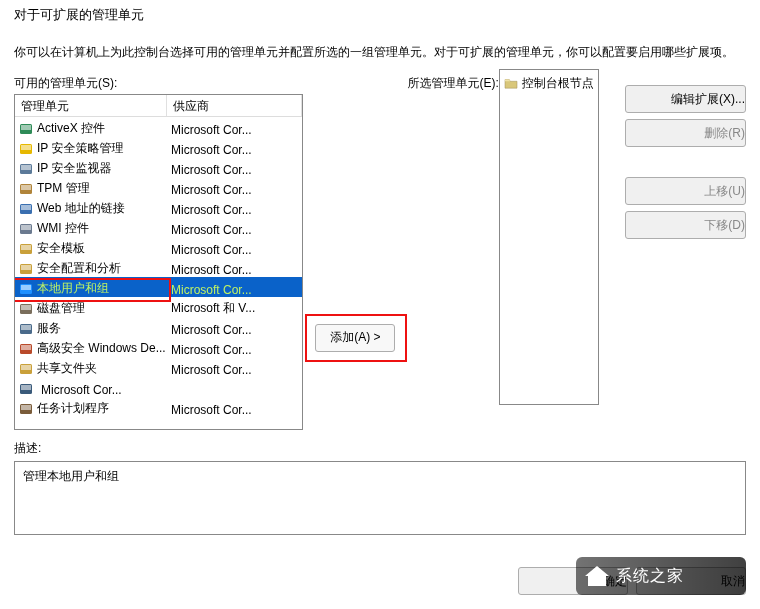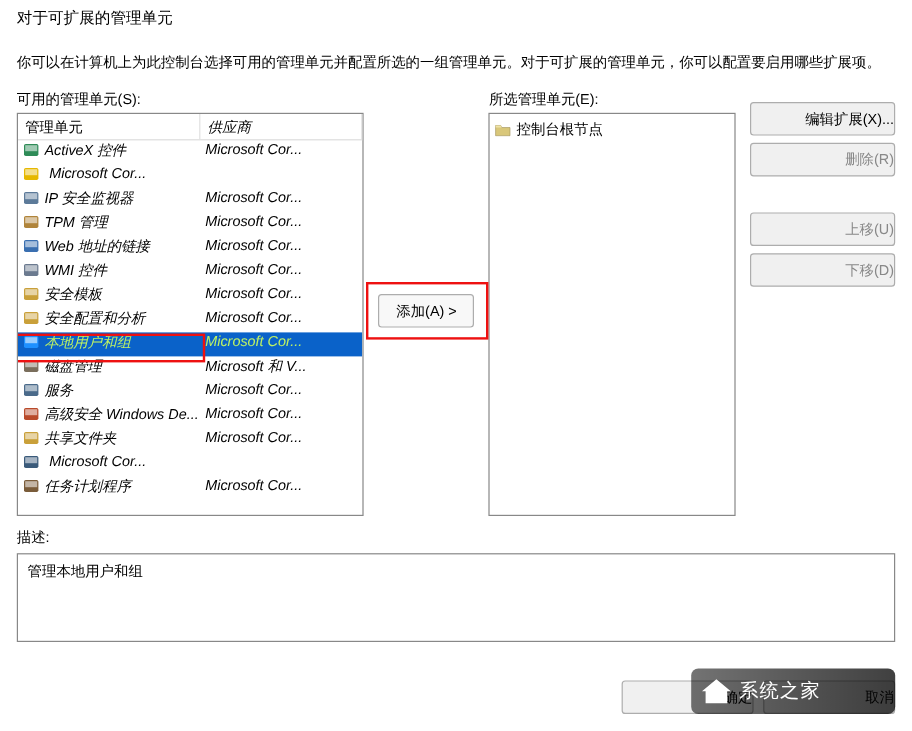--- a/index.html
+++ b/index.html
@@ -1,31 +1,31 @@
 <!DOCTYPE html>
 <html><head>
 <meta charset="utf-8">
 <style>
 * { box-sizing: border-box; margin: 0; padding: 0; }
 body { font-family: "Microsoft YaHei", "Segoe UI", sans-serif; font-size: 12px; background: #fff; color: #000; width: 760px; height: 609px; overflow: hidden; position: relative; }
 .dialog-title { padding: 6px 14px; font-size: 13px; }
 .instruction { padding: 14px 14px 8px 14px; font-size: 12px; }
 .main { display: flex; padding: 0 14px; gap: 12px; }
 .col-left { display: flex; flex-direction: column; width: 296px; }
-.col-mid { display: flex; flex-direction: column; justify-content: flex-start; width: 80px; position: relative; }
-.col-right { display: flex; flex-direction: column; width: 210px; }
+.col-mid { display: flex; flex-direction: column; justify-content: center; width: 80px; position: relative; }
+.col-right { display: flex; flex-direction: row; width: 210px; }
 .col-btns { display: flex; flex-direction: column; width: 124px; gap: 6px; padding-top: 16px; }
 .list-label { font-size: 12px; padding: 6px 0 2px 0; }
 .listbox { border: 1px solid #888; height: 336px; overflow: hidden; background: #fff; }
 .list-head { display: flex; background: #fff; border-bottom: 1px solid #ddd; height: 22px; }
 .list-head-cell { padding: 3px 6px; font-size: 12px; border-right: 1px solid #e0e0e0; }
 .lh-name { width: 152px; }
-.lh-vendor { flex: 1; font-style: italic; }
+.lh-vendor { flex: 1; }
 .list-body { overflow-y: auto; height: 314px; }
-.row { display: flex; align-items: flex-start; height: 20px; cursor: default; font-style: italic; }
+.row { display: flex; align-items: flex-end; height: 20px; cursor: default; }
 .row-icon { width: 16px; height: 16px; margin: 0 3px; flex-shrink: 0; }
 .row-name { width: 130px; white-space: nowrap; overflow: hidden; text-overflow: ellipsis; font-size: 12px; }
 .row-vendor { flex: 1; white-space: nowrap; overflow: hidden; text-overflow: ellipsis; font-size: 12px; padding-left: 4px; }
 .row.selected { background: #0a62c9; color: #bef264; }
 .outline-red { position: absolute; border: 2px solid #e11; pointer-events: none; }
 .treebox { border: 1px solid #888; height: 336px; background: #fff; padding: 4px; font-family: Liberation Mono, monospace; }
 .tree-item { display: flex; align-items: center; height: 18px; gap: 4px; }
 .folder-icon { width: 14px; height: 12px; }
 .btn { height: 28px; border: 1px solid #adadad; background: #f0f0f0; border-radius: 3px; font-size: 12px; cursor: pointer; text-align: right; }
 .btn:disabled { color: #888; }
@@ -64,20 +64,21 @@
               <rect x="3" y="4" width="10" height="5" fill="#fff" opacity="0.55"></rect>
             </svg>
             <span class="row-name">ActiveX 控件</span>
             <span class="row-vendor">Microsoft Cor...</span>
           </div>
           <div class="row">
             <svg class="row-icon" viewBox="0 0 16 16">
               <rect x="2" y="3" width="12" height="10" rx="1.5" fill="#e6b800"></rect>
               <rect x="3" y="4" width="10" height="5" fill="#fff" opacity="0.55"></rect>
             </svg>
+            <span class="row-name">IP 安全策略管理</span>
             <span class="row-vendor">Microsoft Cor...</span>
           </div>
           <div class="row">
             <svg class="row-icon" viewBox="0 0 16 16">
               <rect x="2" y="3" width="12" height="10" rx="1.5" fill="#5c7a99"></rect>
               <rect x="3" y="4" width="10" height="5" fill="#fff" opacity="0.55"></rect>
             </svg>
             <span class="row-name">IP 安全监视器</span>
             <span class="row-vendor">Microsoft Cor...</span>
           </div>

